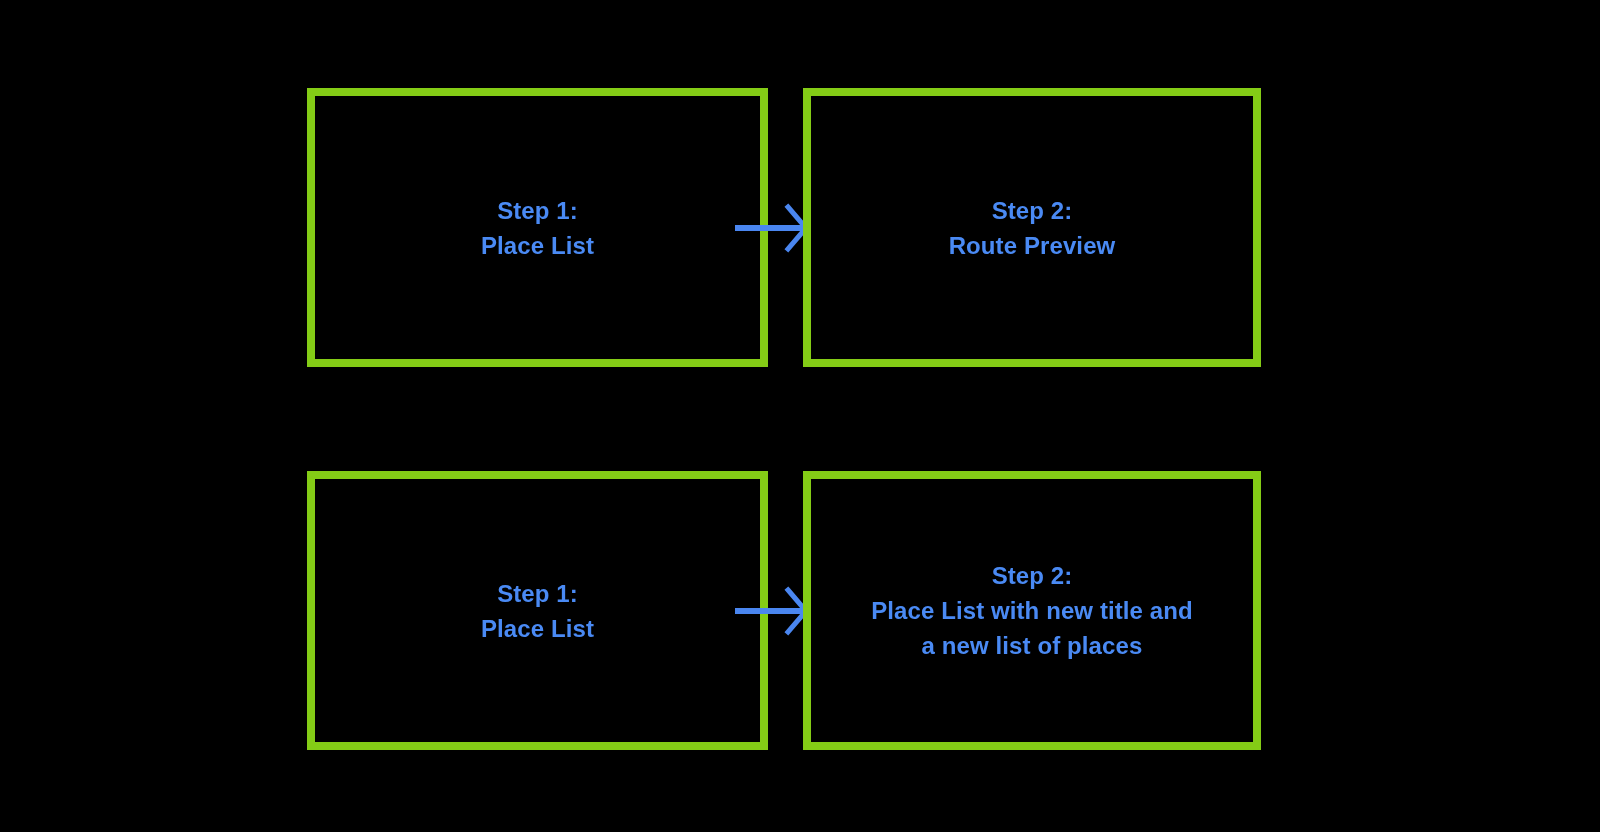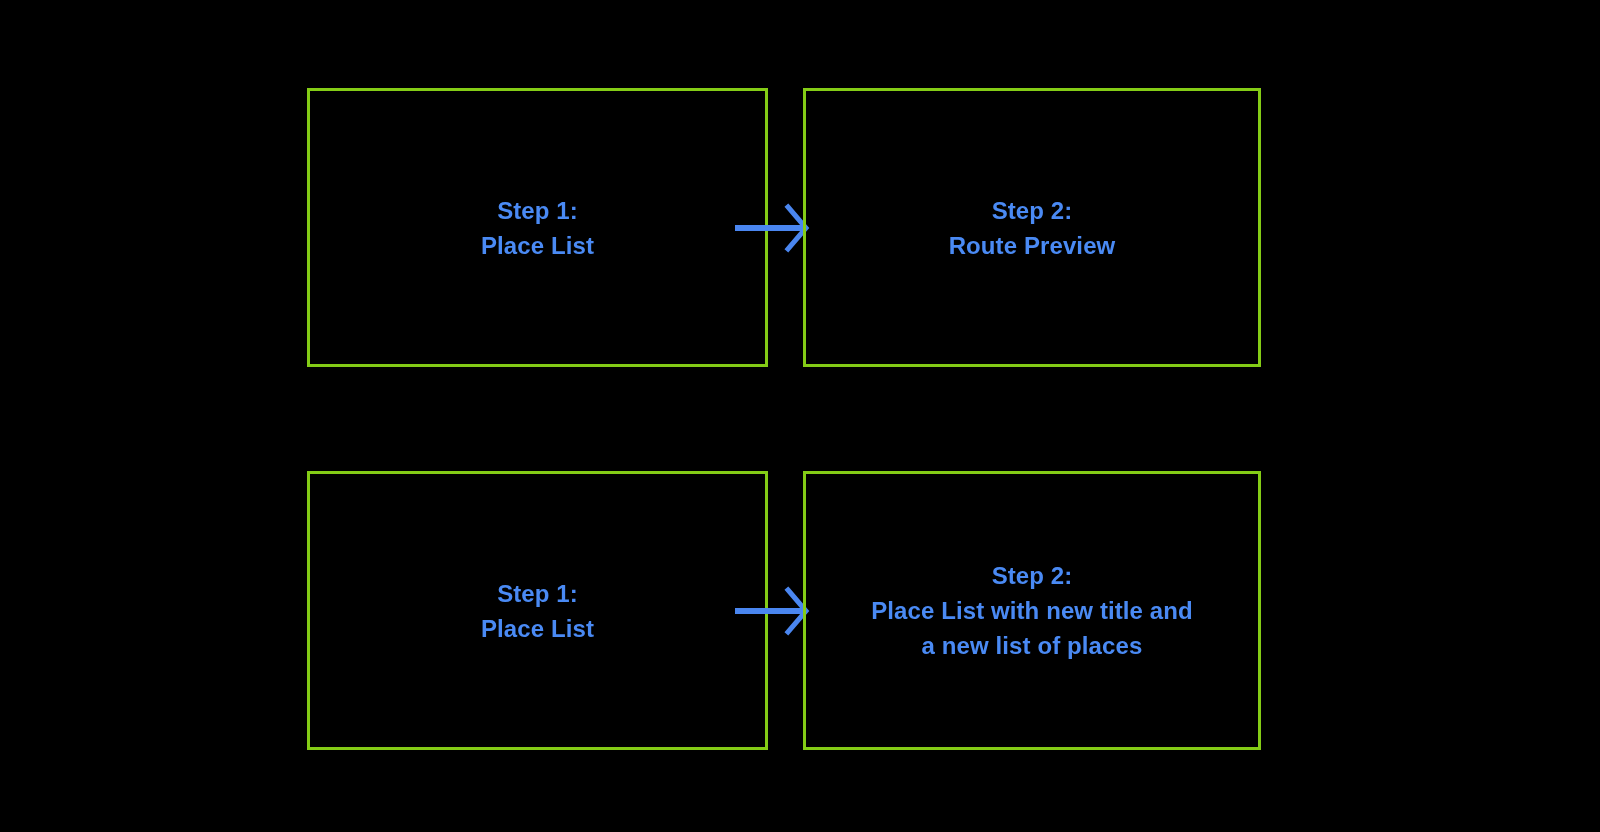--- a/index.html
+++ b/index.html
@@ -27,21 +27,21 @@
     left: 0;
     width: 1600px;
     height: 280px;
   }
   #row-0 { top: 88px; }
   #row-1 { top: 471px; }
 
   .step-box {
     position: absolute;
     box-sizing: border-box;
-    border: 3px solid #84cc16;
+    border: 8px solid #84cc16;
     background: transparent;
     display: flex;
     align-items: center;
     justify-content: center;
     text-align: center;
   }
   .box-left {
     left: 307px;
     top: 0px;
     width: 461px;

